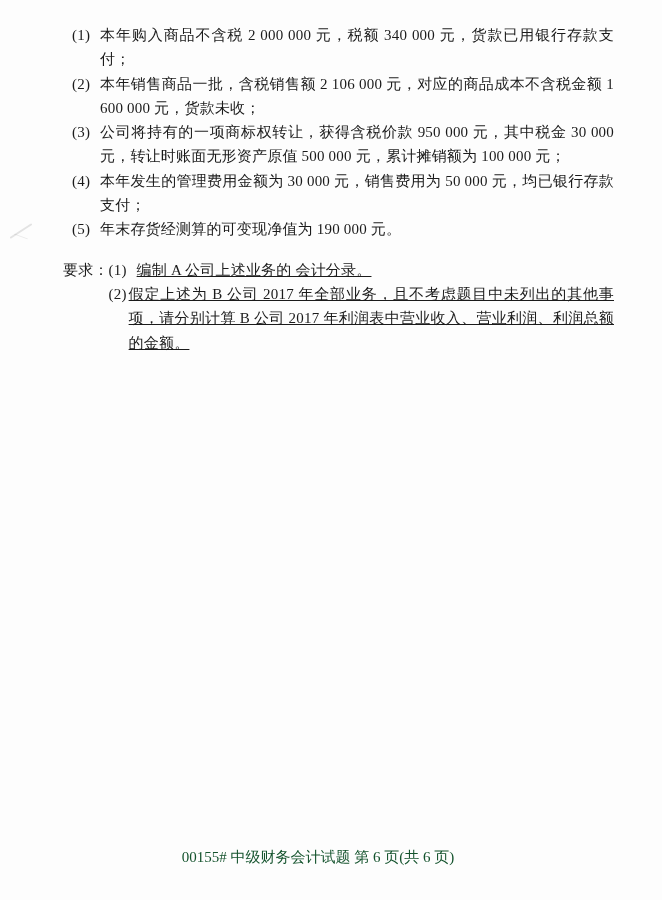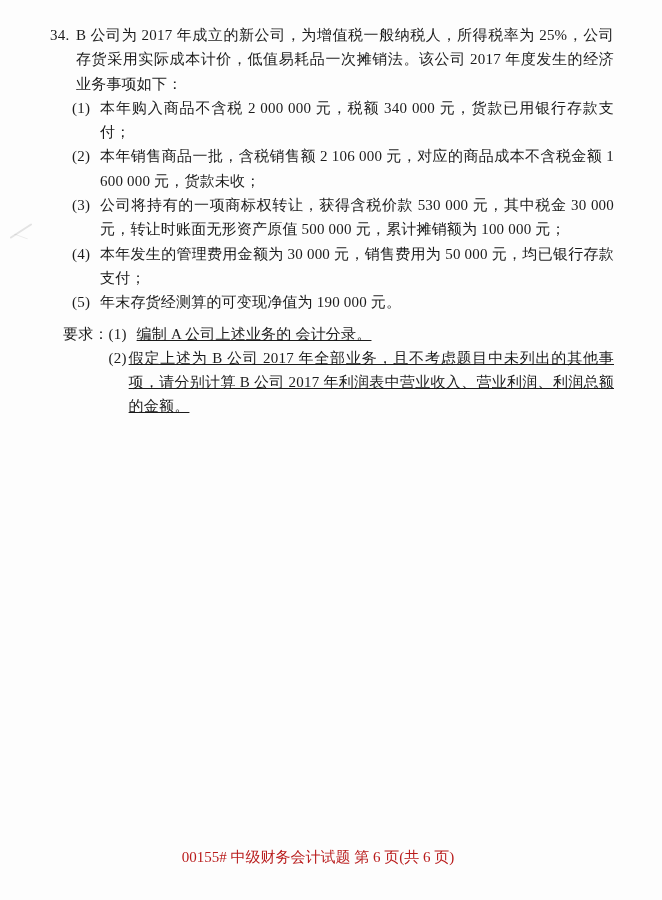--- a/index.html
+++ b/index.html
@@ -27,35 +27,35 @@
     text-align: justify;
     text-justify: inter-ideograph;
     letter-spacing: 0.2px;
   }
   .row { display: flex; align-items: flex-start; }
   .q-num   { flex: 0 0 26px; white-space: nowrap; }
   .q-stem  { flex: 1; }
   .items   { margin-left: 22px; }
   .item-label { flex: 0 0 28px; white-space: nowrap; }
   .item-text  { flex: 1; font-family: Liberation Serif, serif; }
-  .req        { margin-left: 13px; margin-top: 7px; }
+  .req        { margin-left: 13px; margin-top: 16px; }
   .req-label  { flex: 0 0 42px; white-space: nowrap; }
   .req-parts  { flex: 1; }
   .part-label-1 { flex: 0 0 28px; white-space: nowrap; }
   .part-label-2 { flex: 0 0 20px; white-space: nowrap; }
   .part-text    { flex: 1; text-decoration: underline; }
   .footer {
     position: absolute;
     top: 847px;
     left: 0;
     width: 636px;
     text-align: center;
     font-size: 15px;
     line-height: 20px;
-    color: #b91c1c;
+    color: #14532d;
   }
   .margin-mark {
     position: absolute;
     left: 8px;
     top: 230px;
     width: 26px;
     height: 2px;
     background: rgba(70, 70, 70, 0.14);
     transform: rotate(-33deg);
     border-radius: 2px;
@@ -73,37 +73,33 @@
 </head>
 <body>
 
 <div class="page">
 
   <div class="margin-mark"></div>
   <div class="margin-mark-2"></div>
 
   <div class="content">
 
-    <div class="row">
-      <span class="q-num">34.</span>
-      <div class="q-stem">B 公司为 2017 年成立的新公司，为增值税一般纳税人，所得税率为 25%，公司存货采用实际成本计价，低值易耗品一次摊销法。该公司 2017 年度发生的经济业务事项如下：</div>
-    </div>
 
     <div class="items">
       <div class="row">
         <span class="item-label">(1)</span>
         <div class="item-text">本年购入商品不含税 2 000 000 元，税额 340 000 元，货款已用银行存款支付；</div>
       </div>
       <div class="row">
         <span class="item-label">(2)</span>
         <div class="item-text">本年销售商品一批，含税销售额 2 106 000 元，对应的商品成本不含税金额 1 600 000 元，货款未收；</div>
       </div>
       <div class="row">
         <span class="item-label">(3)</span>
-        <div class="item-text">公司将持有的一项商标权转让，获得含税价款 530 000 元，其中税金 30 000 元，转让时账面无形资产原值 500 000 元，累计摊销额为 100 000 元；</div>
+        <div class="item-text">公司将持有的一项商标权转让，获得含税价款 950 000 元，其中税金 30 000 元，转让时账面无形资产原值 500 000 元，累计摊销额为 100 000 元；</div>
       </div>
       <div class="row">
         <span class="item-label">(4)</span>
         <div class="item-text">本年发生的管理费用金额为 30 000 元，销售费用为 50 000 元，均已银行存款支付；</div>
       </div>
       <div class="row">
         <span class="item-label">(5)</span>
         <div class="item-text">年末存货经测算的可变现净值为 190 000 元。</div>
       </div>
     </div>

